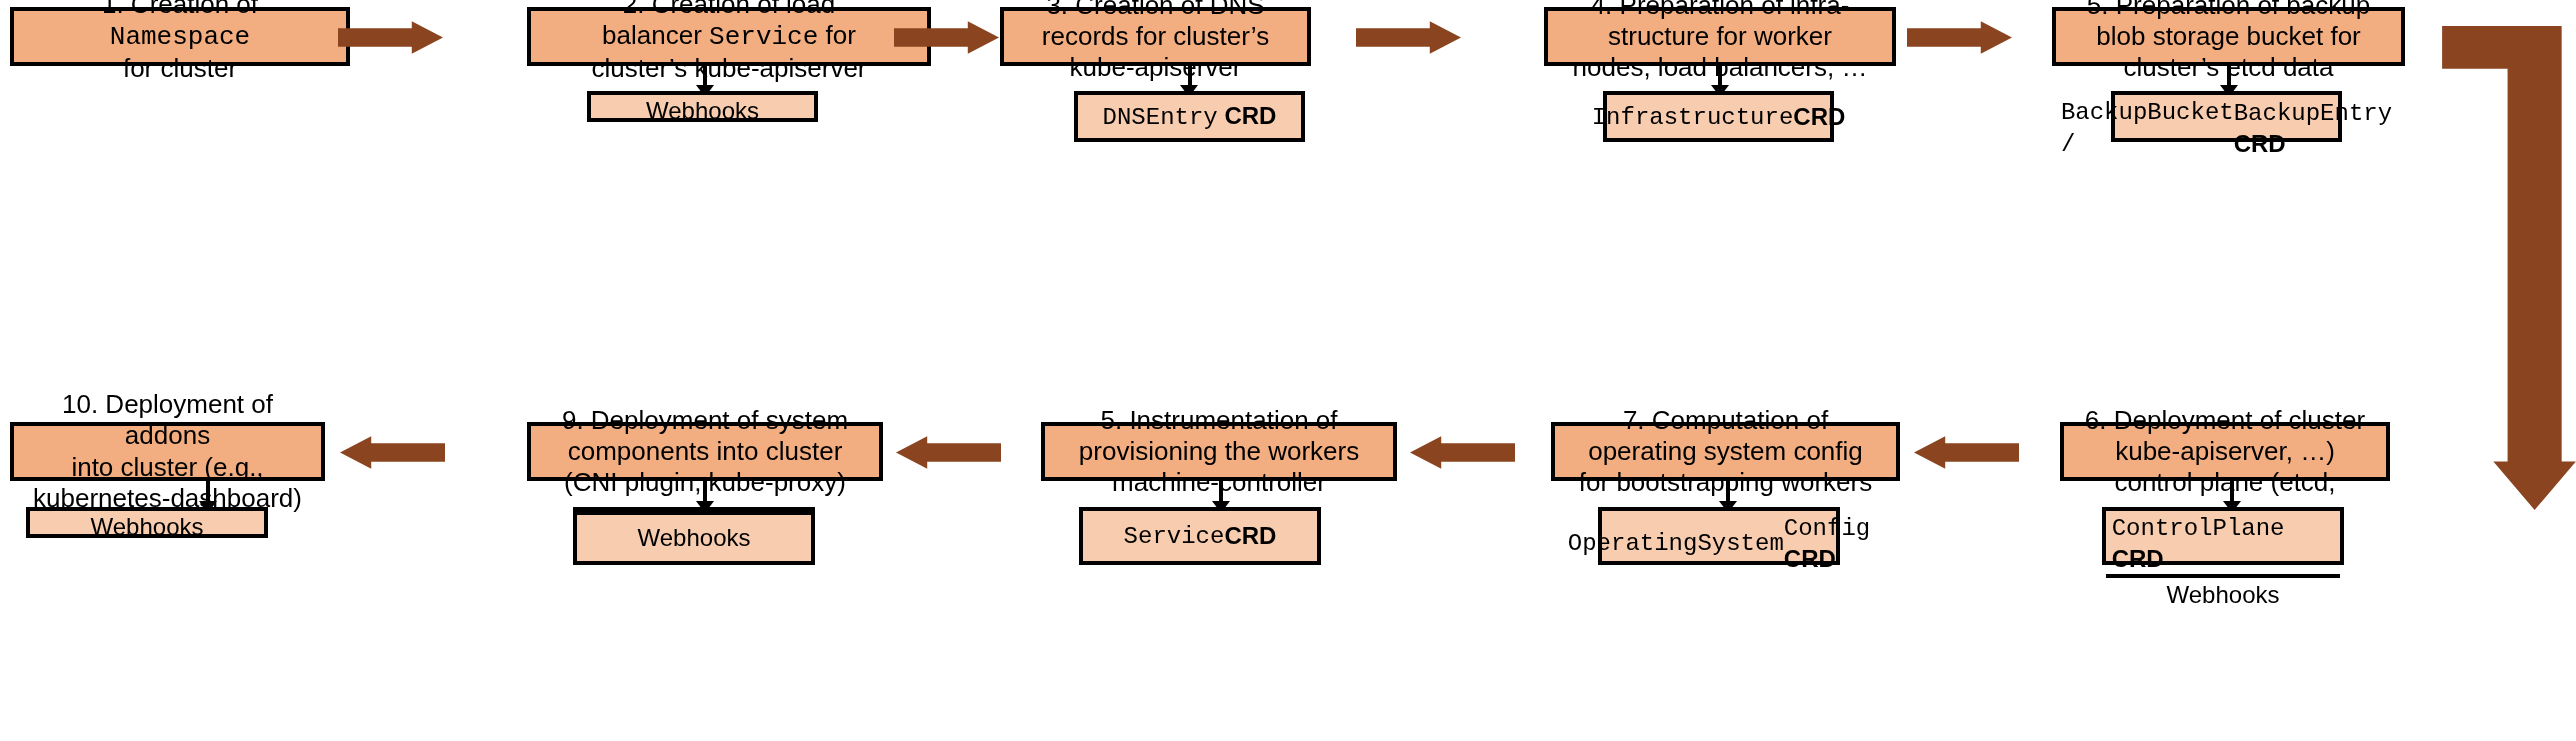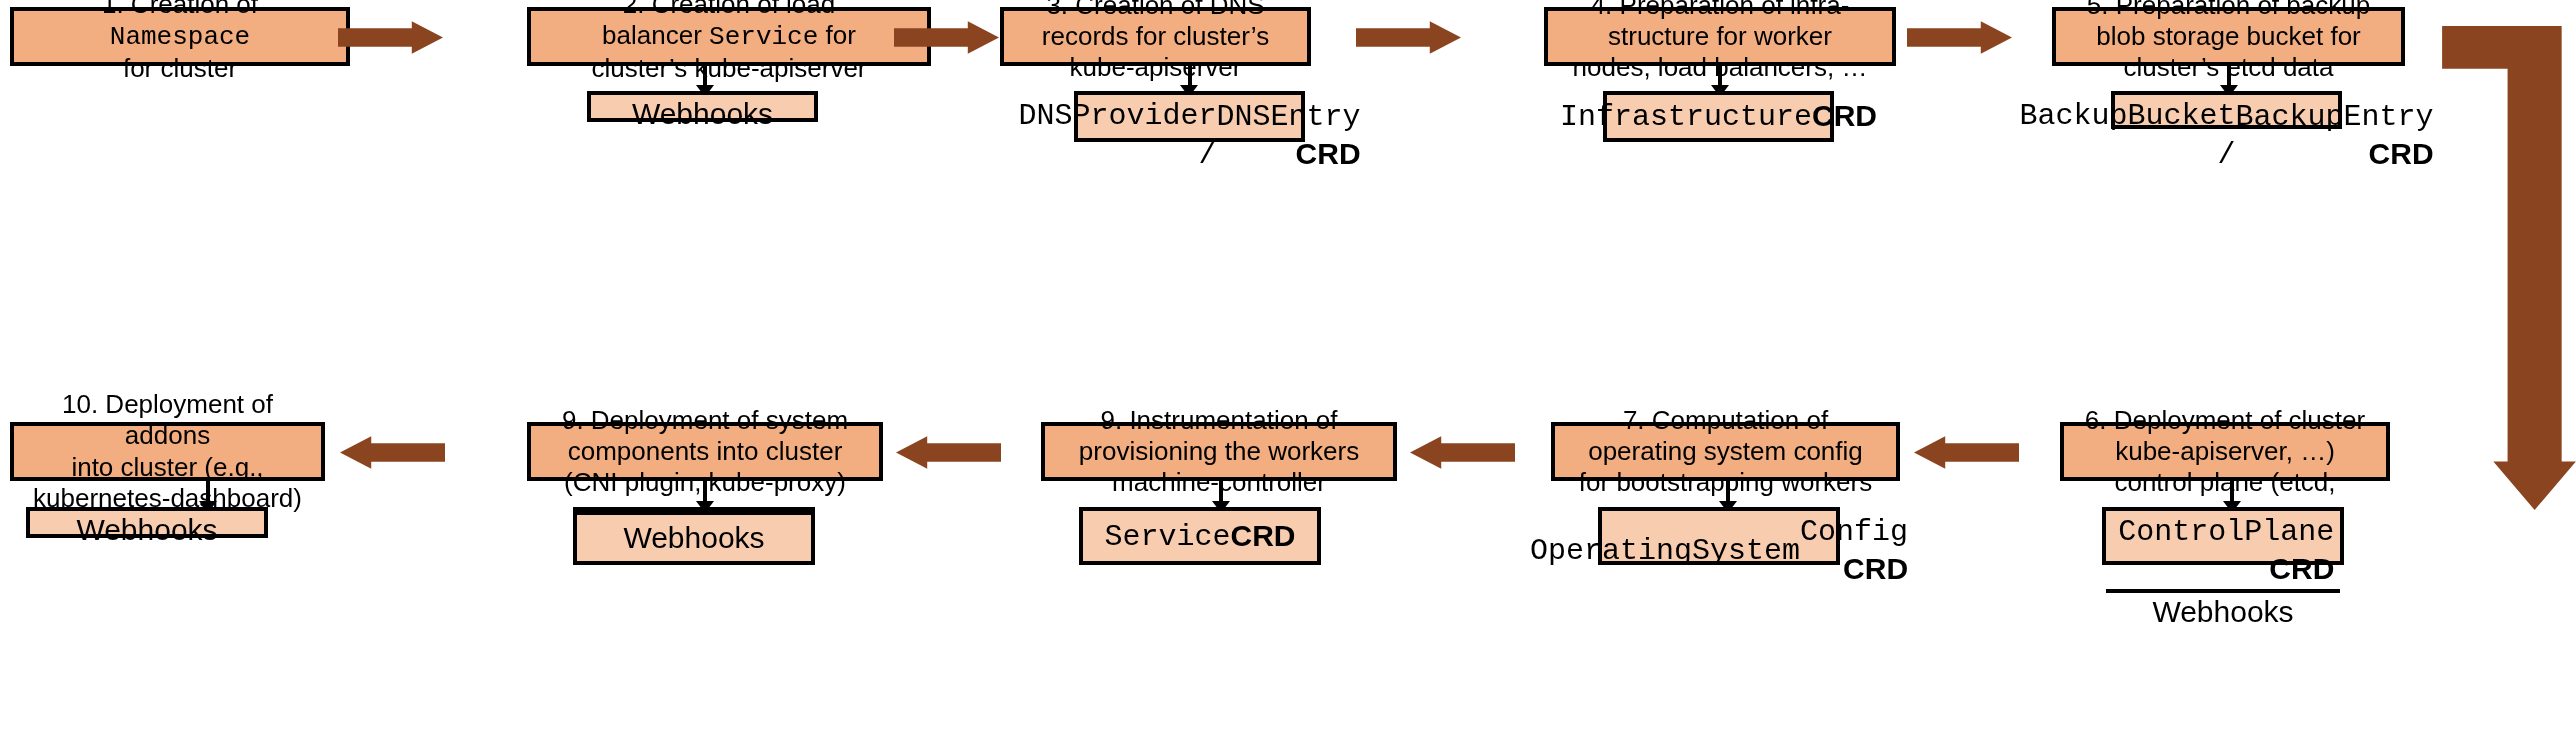--- a/index.html
+++ b/index.html
@@ -30,22 +30,22 @@
     position:absolute;
     box-sizing:border-box;
     background:#F7CCAF;
     border:4.3px solid #000;
     display:flex;flex-direction:column;
     color:#000;
   }
   .artifact .cell{
     flex:1 1 auto;
     display:flex;align-items:center;justify-content:center;
-    text-align:right;
-    font-size:30px;
+    text-align:left;
+    font-size:24px;
     line-height:1.22;
     padding:1.4px 5.7px;
     box-sizing:border-box;
   }
   .artifact .cell.div{border-top:4.3px solid #000;}
 
   .mono{font-family:"Liberation Mono",monospace;}
   .bold{font-weight:bold;}
 
   
@@ -147,33 +147,32 @@
   <div class="vhead" style="left:2220px;top:85px;"></div>
 
   <div class="artifact" style="left:587px;top:91px;width:231px;height:31px;">
     <div class="cell">
         <span style="display: block;"><span>Webhooks</span></span>
       </div>
   </div>
 
   <div class="artifact" style="left:1074px;top:91px;width:231px;height:51px;">
     <div class="cell">
-        <span style="display: block;"><span class="mono">DNSProvider /</span></span>
         <span style="display: block;"><span class="mono">DNSEntry</span><span class="bold"> CRD</span></span>
       </div>
   </div>
 
   <div class="artifact" style="left:1603px;top:91px;width:231px;height:51px;">
     <div class="cell">
         <span style="display: block;"><span class="mono">Infrastructure</span></span>
         <span style="display: block;"><span class="bold">CRD</span></span>
       </div>
   </div>
 
-  <div class="artifact" style="left:2111px;top:91px;width:231px;height:38px;">
+  <div class="artifact" style="left:2111px;top:91px;width:231px;height:51px;">
     <div class="cell">
         <span style="display: block;"><span class="mono">BackupBucket /</span></span>
         <span style="display: block;"><span class="mono">BackupEntry</span><span class="bold"> CRD</span></span>
       </div>
   </div>
 
   <div class="step" style="left:10px;top:422px;width:315px;height:59px;">
     <span class="t">
         <span style="display: block;"><span>10. Deployment of addons</span></span>
         <span style="display: block;"><span>into cluster (e.g.,</span></span>
@@ -196,21 +195,21 @@
   </div>
 
   <div class="bigarrow" style="left:896px;top:436px;width:105px;height:33px;">
     <svg width="105" height="33" viewBox="0 0 148 46">
       <path d="M148,10 L44,10 L44,0 L0,23 L44,46 L44,36 L148,36 Z" fill="#8A4520"></path>
     </svg>
   </div>
 
   <div class="step" style="left:1041px;top:422px;width:356px;height:59px;">
     <span class="t">
-        <span style="display: block;"><span>9. Instrumentation of</span></span>
+        <span style="display: block;"><span>5. Instrumentation of</span></span>
         <span style="display: block;"><span>provisioning the workers</span></span>
         <span style="display: block;"><span>machine-controller</span></span>
       </span>
   </div>
 
   <div class="bigarrow" style="left:1410px;top:436px;width:105px;height:33px;">
     <svg width="105" height="33" viewBox="0 0 148 46">
       <path d="M148,10 L44,10 L44,0 L0,23 L44,46 L44,36 L148,36 Z" fill="#8A4520"></path>
     </svg>
   </div>

